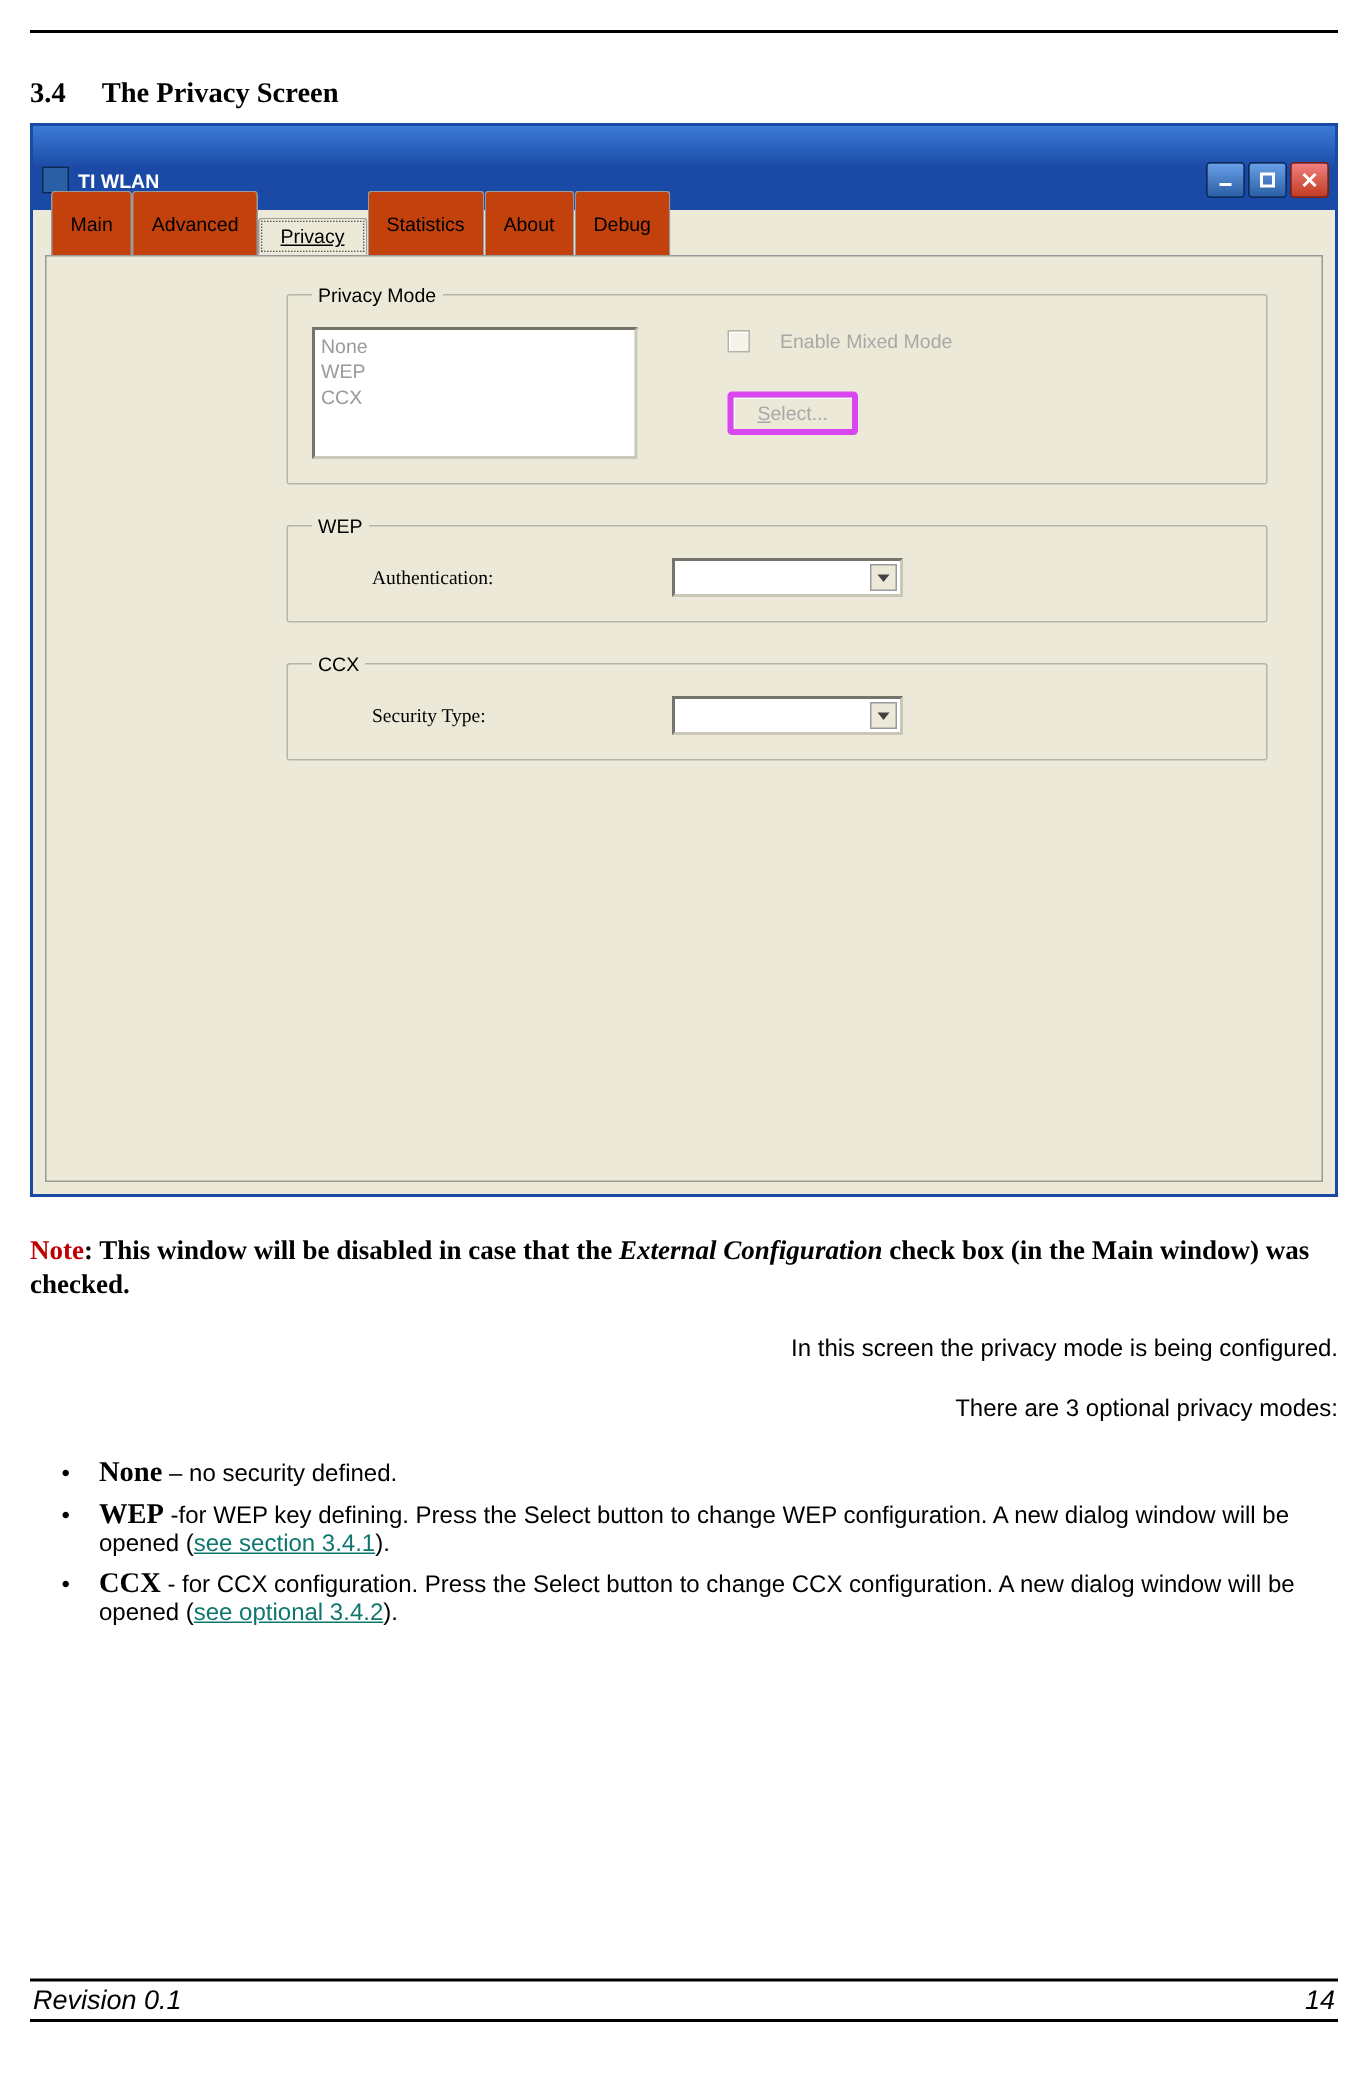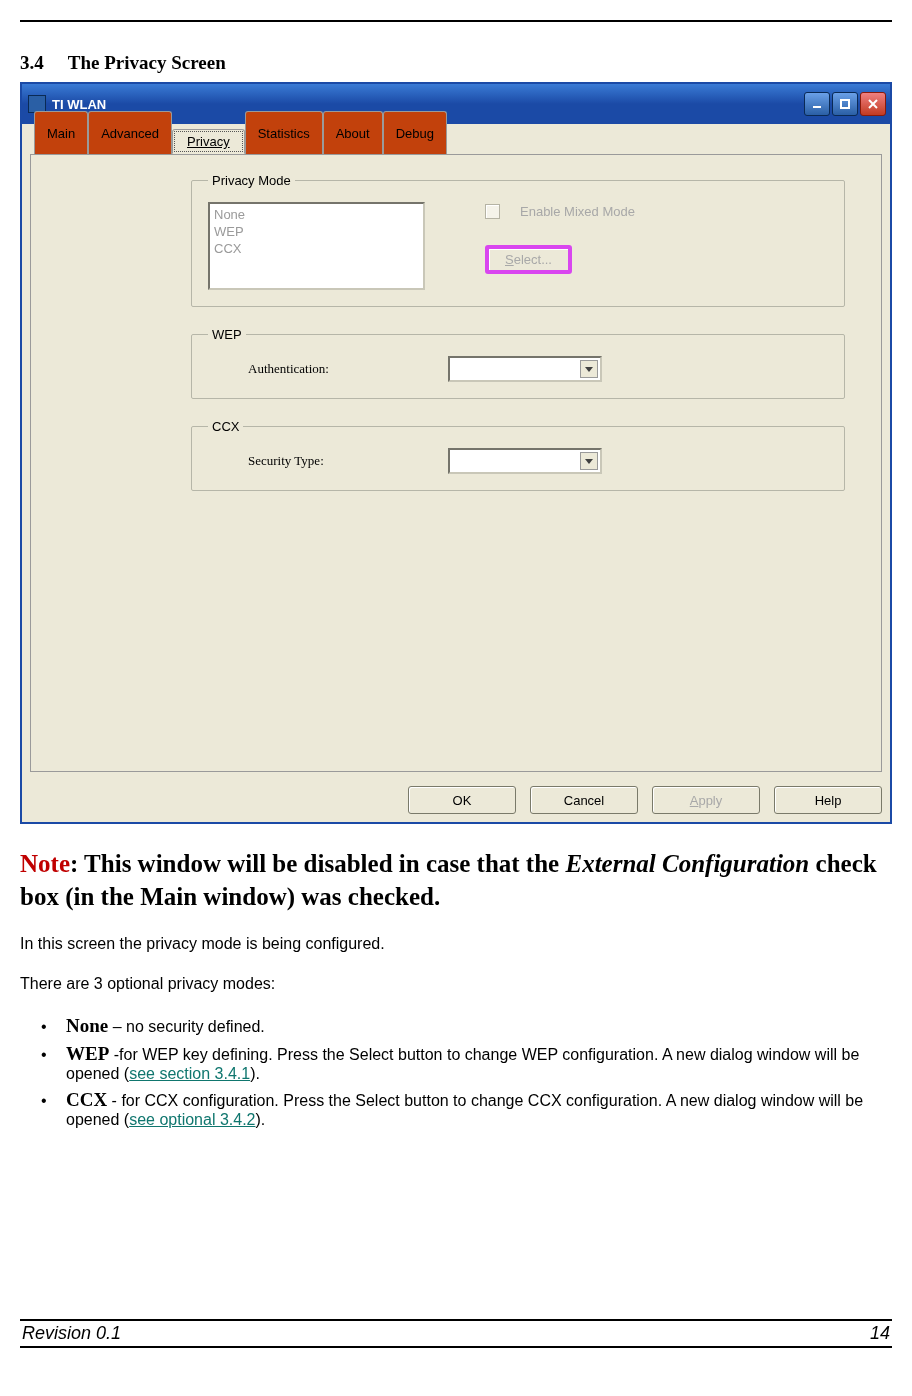--- a/index.html
+++ b/index.html
@@ -33,21 +33,21 @@
     font-family: Tahoma, Arial, sans-serif;
     font-size: 13px;
     color: #000;
   }
   .titlebar {
     height: 40px;
     background: linear-gradient(to bottom, #3a7bd5 0%, #1b4aa6 50%, #1b4aa6 100%);
     display: flex;
     align-items: center;
     justify-content: space-between;
-    padding: 0 4px 0 6px;
+    padding: 16px 4px 0 6px;
     color: #fff;
     font-weight: bold;
   }
   .title-left { display:flex; align-items:center; gap:6px; }
   .win-icon {
     width:16px; height:16px;
     background:#2a5fa5;
     border:1px solid #0a2a55;
   }
   .win-controls { display:flex; gap:2px; }
@@ -176,25 +176,25 @@
     background:#ece9d8;
     border:1px solid #7a7a6a;
     border-radius:3px;
     font-size:13px;
     display:flex; align-items:center; justify-content:center;
     box-shadow: inset 1px 1px 0 #fff;
   }
   .dbtn.disabled { color:#a8a8a8; }
 
   
-  .note-line { margin-top: 24px; font-size:25px; line-height:1.3; }
+  .note-line { margin-top: 24px; font-size:18px; line-height:1.3; }
   .note-red { color:#c00000; font-weight:bold;}
   .note-bold { font-weight:bold; }
   .note-ital { font-style:italic; font-weight:bold; }
-  .body-p { font-family: Arial, sans-serif; font-size:16px; margin-top:22px; }
+  .body-p { font-family: Arial, sans-serif; font-size:16px; margin-top:22px;text-align:right; }
   ul.modes { margin: 22px 0 0 40px; padding:0; font-family: Arial, sans-serif; font-size:16px; }
   ul.modes li { margin-bottom:6px; padding-left: 6px;}
   ul.modes li::marker { content: "•   "; }
   .term { font-family:"Times New Roman", serif; font-weight:bold; font-size:19px; }
   a.link { color:#0f766e; text-decoration:underline; }
 
   .footer {
     position:absolute;
     bottom:10px; left:20px; right:20px;
   }
@@ -278,29 +278,20 @@
         <fieldset class="grp">
           <legend>CCX</legend>
           <div class="field-row">
             <span class="field-label">Security Type:</span>
             <div class="dd"></div>
           </div>
         </fieldset>
 
       </div>
 
-      <div class="dialog-btnbar">
-        <div class="dbtn">OK</div>
-        <div class="dbtn">Cancel</div>
-        <div class="dbtn disabled">
-            <span class="underline-access">A</span>
-            <span>pply</span>
-          </div>
-        <div class="dbtn">Help</div>
-      </div>
     </div>
   </div>
 
   <div class="note-line">
     <span class="note-red">Note</span><span class="note-bold">: This window will be disabled in case that the </span><span class="note-ital">External Configuration</span><span class="note-bold"> check box (in the Main window) was checked.</span>
   </div>
 
   <p class="body-p">In this screen the privacy mode is being configured.</p>
   <p class="body-p">There are 3 optional privacy modes:</p>
 

